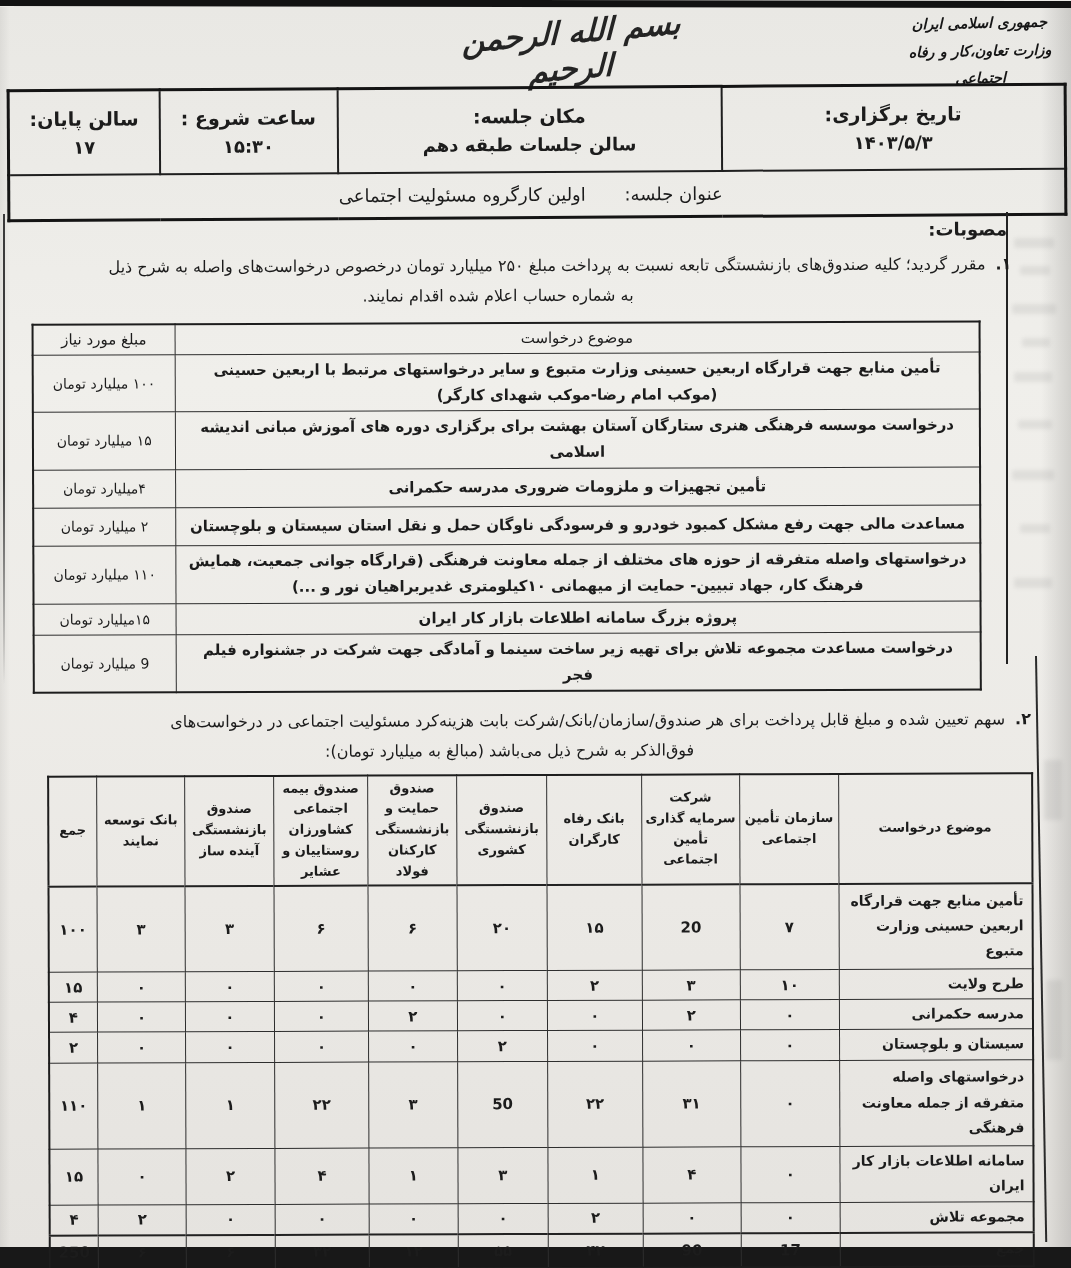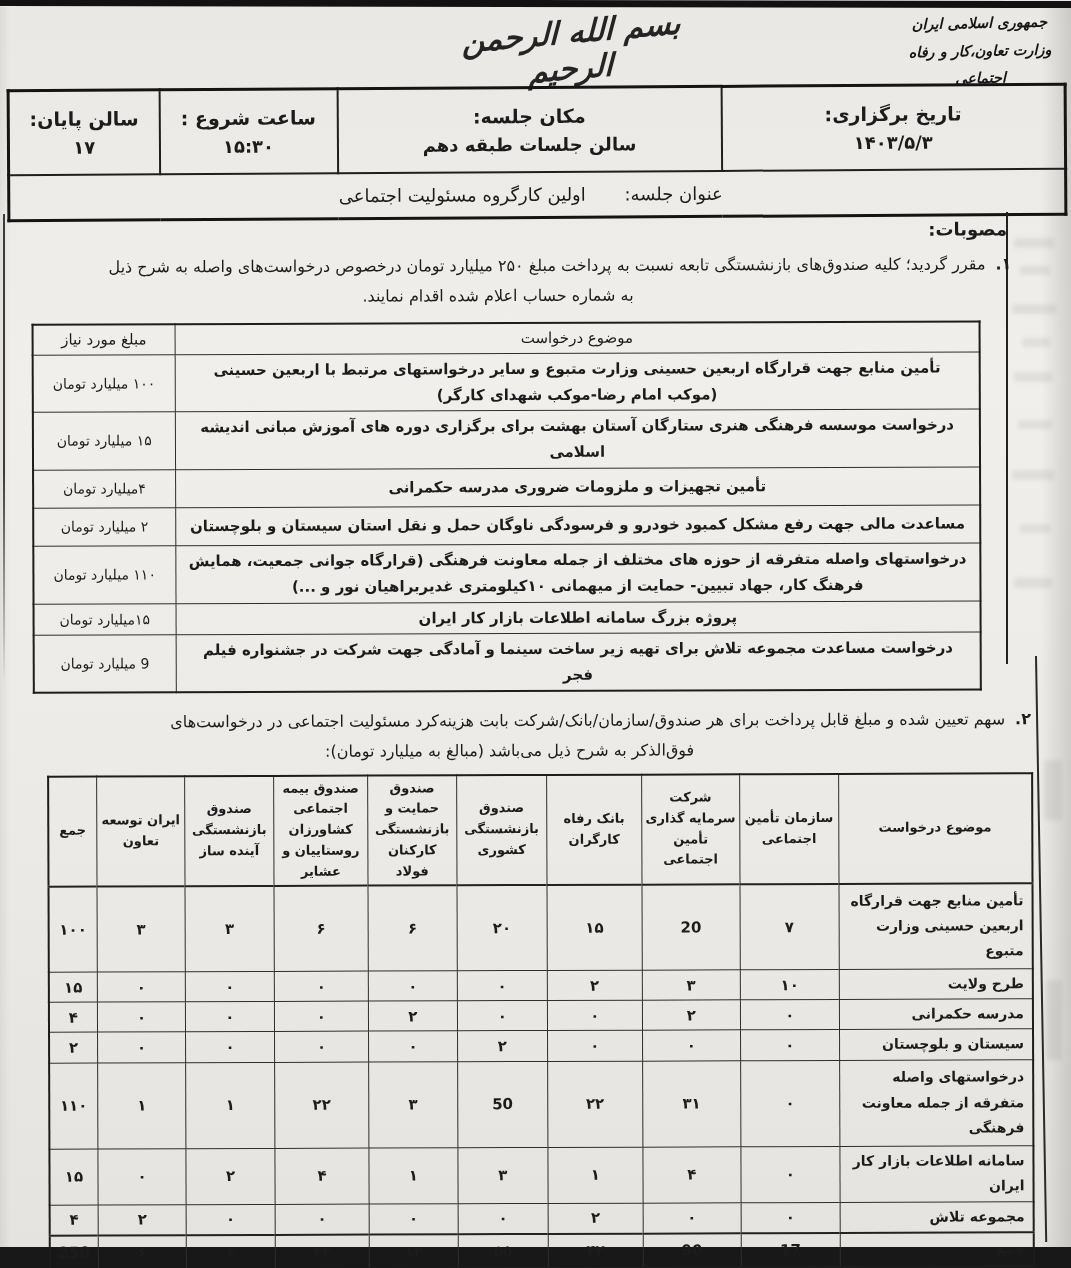--- a/index.html
+++ b/index.html
@@ -215,21 +215,21 @@
       <thead>
         <tr id="t2-head">
             <th>موضوع درخواست</th>
             <th>سازمان تأمین اجتماعی</th>
             <th>شرکت سرمایه گذاری تأمین اجتماعی</th>
             <th>بانک رفاه کارگران</th>
             <th>صندوق بازنشستگی کشوری</th>
             <th>صندوق حمایت و بازنشستگی کارکنان فولاد</th>
             <th>صندوق بیمه اجتماعی کشاورزان روستاییان و عشایر</th>
             <th>صندوق بازنشستگی آینده ساز</th>
-            <th>ایران توسعه تعاون</th>
+            <th>بانک توسعه نمایند</th>
             <th>جمع</th>
           </tr>
       </thead>
       <tbody id="t2-body">
           <tr>
             <td class="lbl">تأمین منابع جهت قرارگاه اربعین حسینی وزارت متبوع</td>
             <td class="val">۷</td>
             <td class="val">20</td>
             <td class="val">۱۵</td>
             <td class="val">۲۰</td>

